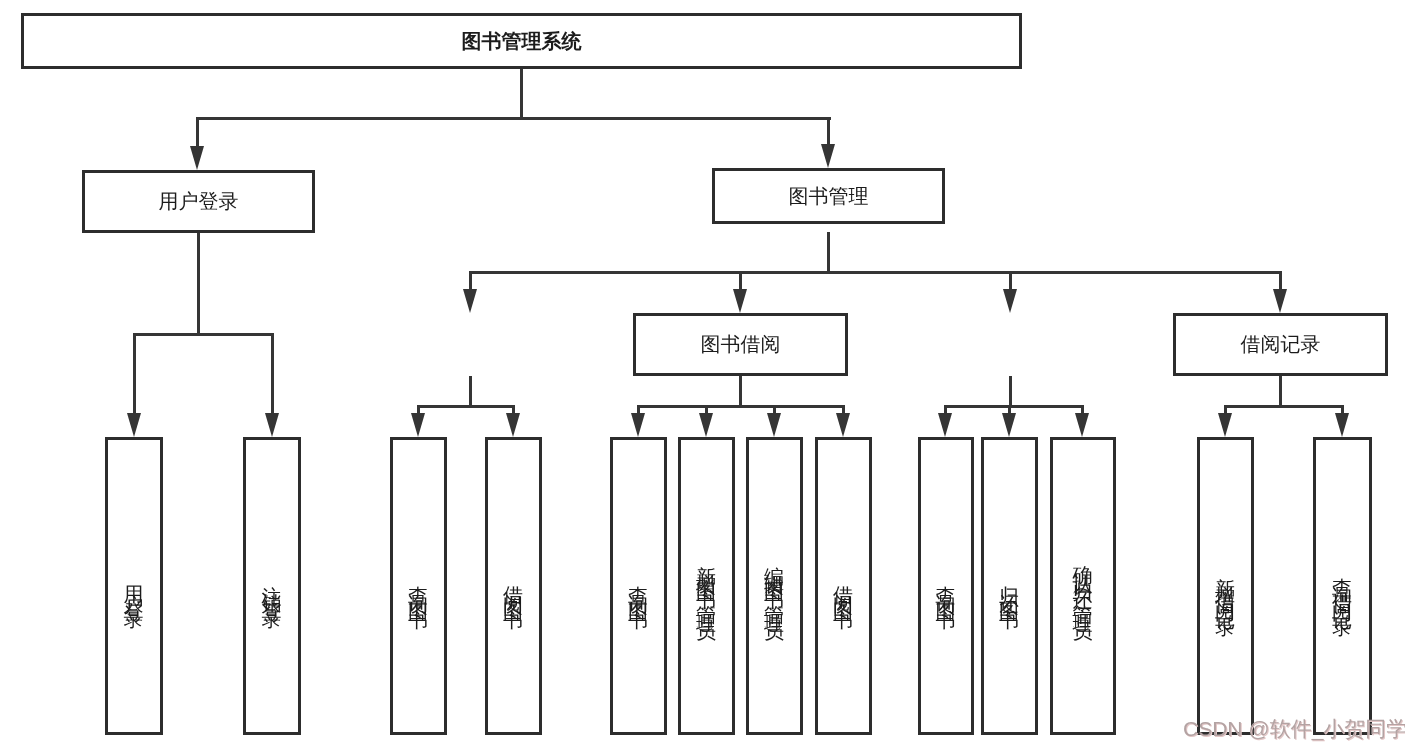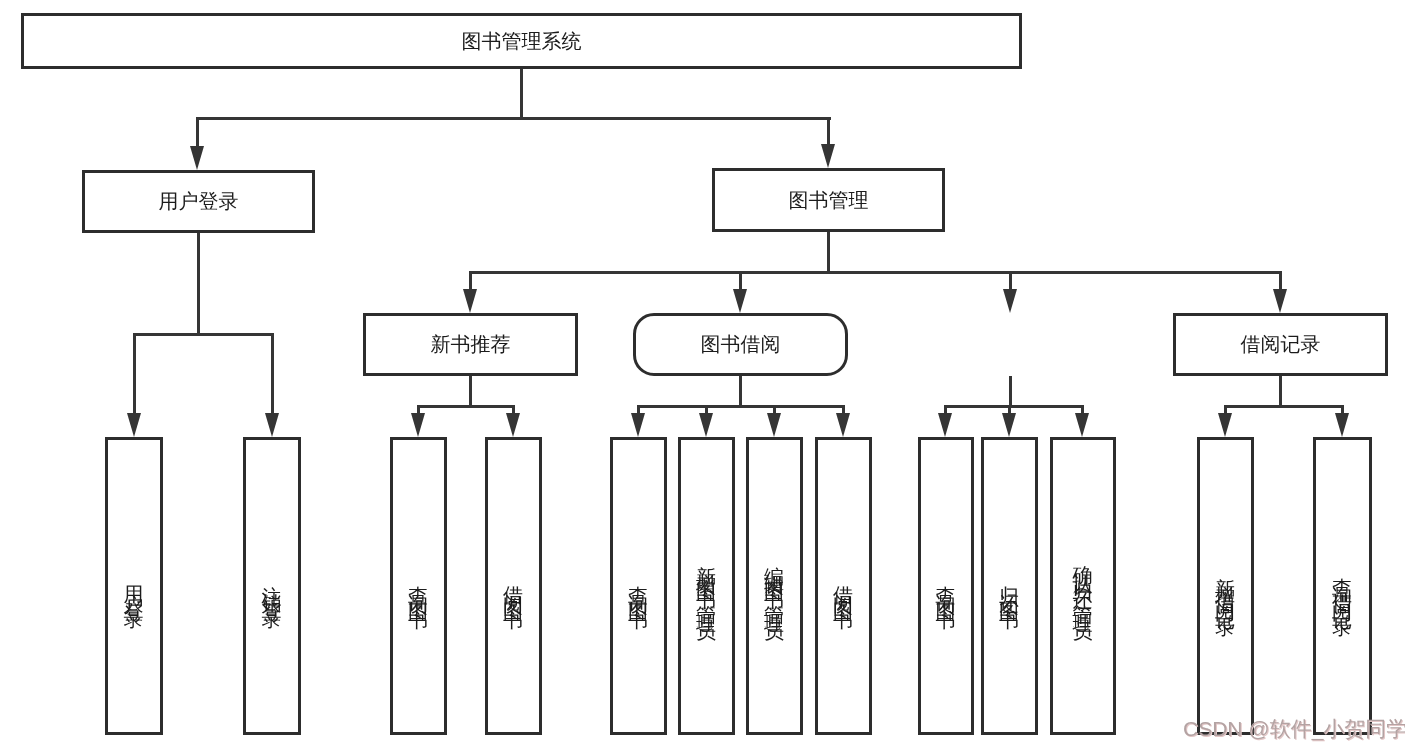--- a/index.html
+++ b/index.html
@@ -49,35 +49,32 @@
     text-shadow: 1px 1px 0 #e3c6c6;
     white-space: nowrap;
     z-index: 5;
   }
 </style>
 </head>
 <body>
 
 <div class="canvas">
 
-  <div class="box" style="left:21px; top:13px; width:1001px; height:56px;">
+  <div class="box" style="left:21px; top:13px; width:1001px; height:56px;font-weight:bold;">
     <span>图书管理系统</span>
   </div>
 
   <div class="box" style="left:82px; top:170px; width:233px; height:63px;">
     <span>用户登录</span>
   </div>
-  <div class="box" style="left:712px; top:168px; width:233px; height:64px;">
+  <div class="box" style="left:712px; top:168px; width:233px; height:56px;">
     <span>图书管理</span>
   </div>
 
-  <div class="box" style="left:363px; top:313px; width:215px; height:63px;">
-    <span>新书推荐</span>
-  </div>
-  <div class="box" style="left:633px; top:313px; width:215px; height:63px;border-radius:21px;">
+  <div class="box" style="left:633px; top:313px; width:215px; height:63px;">
     <span>图书借阅</span>
   </div>
   <div class="box" style="left:1173px; top:313px; width:215px; height:63px;">
     <span>借阅记录</span>
   </div>
 
   <div class="box" style="left:105px; top:437px; width:58px; height:298px;">
     <span class="vtext">用户登录</span>
   </div>
   <div class="box" style="left:243px; top:437px; width:58px; height:298px;">

